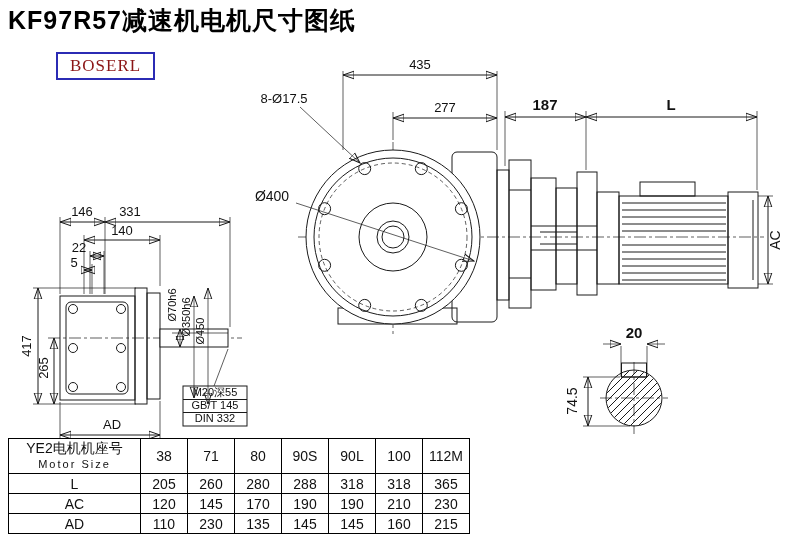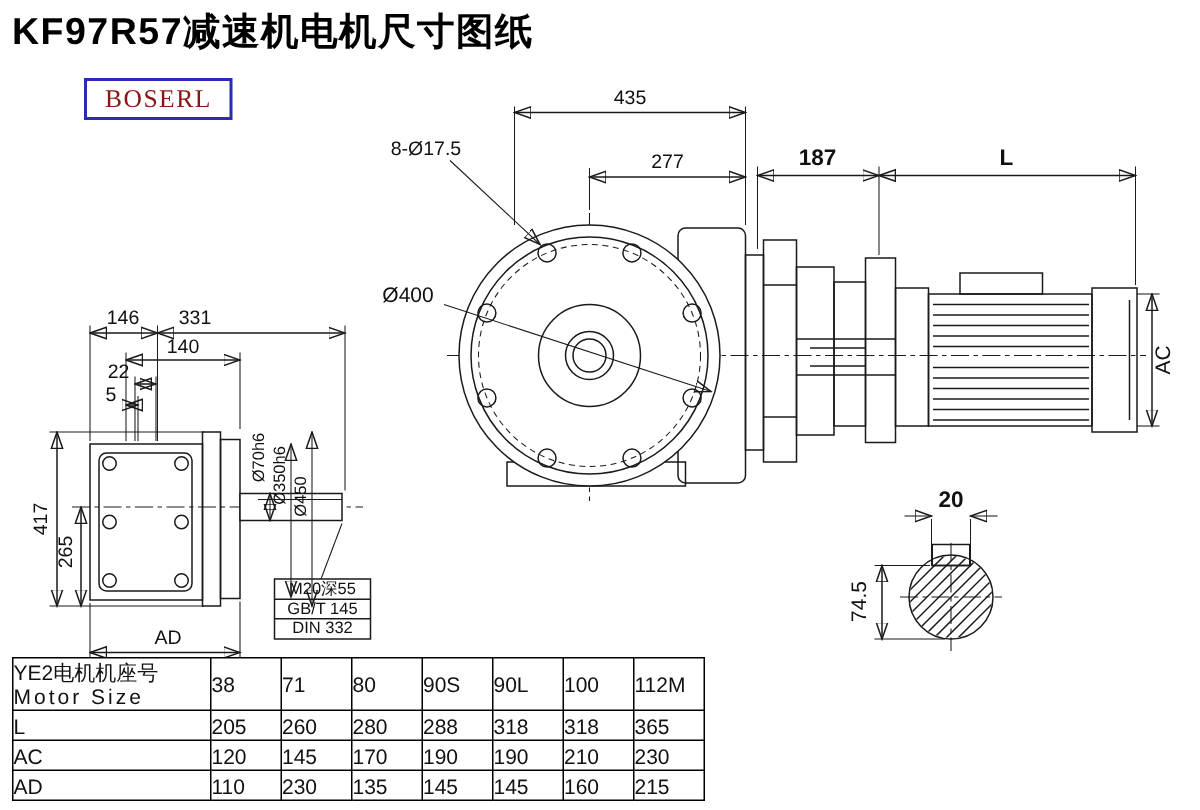--- a/index.html
+++ b/index.html
@@ -12,24 +12,24 @@
   #draw line,#draw rect,#draw circle,#draw path{stroke:#1a1a1a;stroke-width:1;fill:none}
   #draw .fw{fill:#fff}
   #draw .thin{stroke-width:0.7}
   #draw .dash{stroke-dasharray:4 3;stroke-width:0.7}
   #draw .cl{stroke-dasharray:12 3 3 3;stroke-width:0.7}
   #draw text{fill:#111;stroke:none;font-family:"Liberation Sans",sans-serif;font-size:13px;text-anchor:middle}
   #draw text.big{font-size:15px;font-weight:bold}
   #draw text.med{font-size:14px}
   #draw text.sm{font-size:11px;}
   table.spec{position:absolute;left:8px;top:438px;border-collapse:collapse;table-layout:fixed;background:#fff}
-  table.spec td{border:1.5px solid #000;text-align:left;font-size:14px;padding:0;height:19px;vertical-align:middle}
+  table.spec td{border:1.5px solid #000;text-align:center;font-size:14px;padding:0;height:19px;vertical-align:middle}
   table.spec td.hd{height:34px}
   .hd-cn{font-size:14px;line-height:17px}
-  .hd-en{font-size:14px;line-height:15px;letter-spacing:2px}
+  .hd-en{font-size:11px;line-height:15px;letter-spacing:2px}
 </style>
 </head>
 <body>
 
 <div class="title">KF97R57减速机电机尺寸图纸</div>
 <div class="logo">BOSERL</div>
 
 <svg id="draw" width="800" height="540" viewBox="0 0 800 540">
   <defs>
     <marker id="ar" markerWidth="12" markerHeight="10" refX="11" refY="5" orient="auto-start-reverse" markerUnits="userSpaceOnUse">

